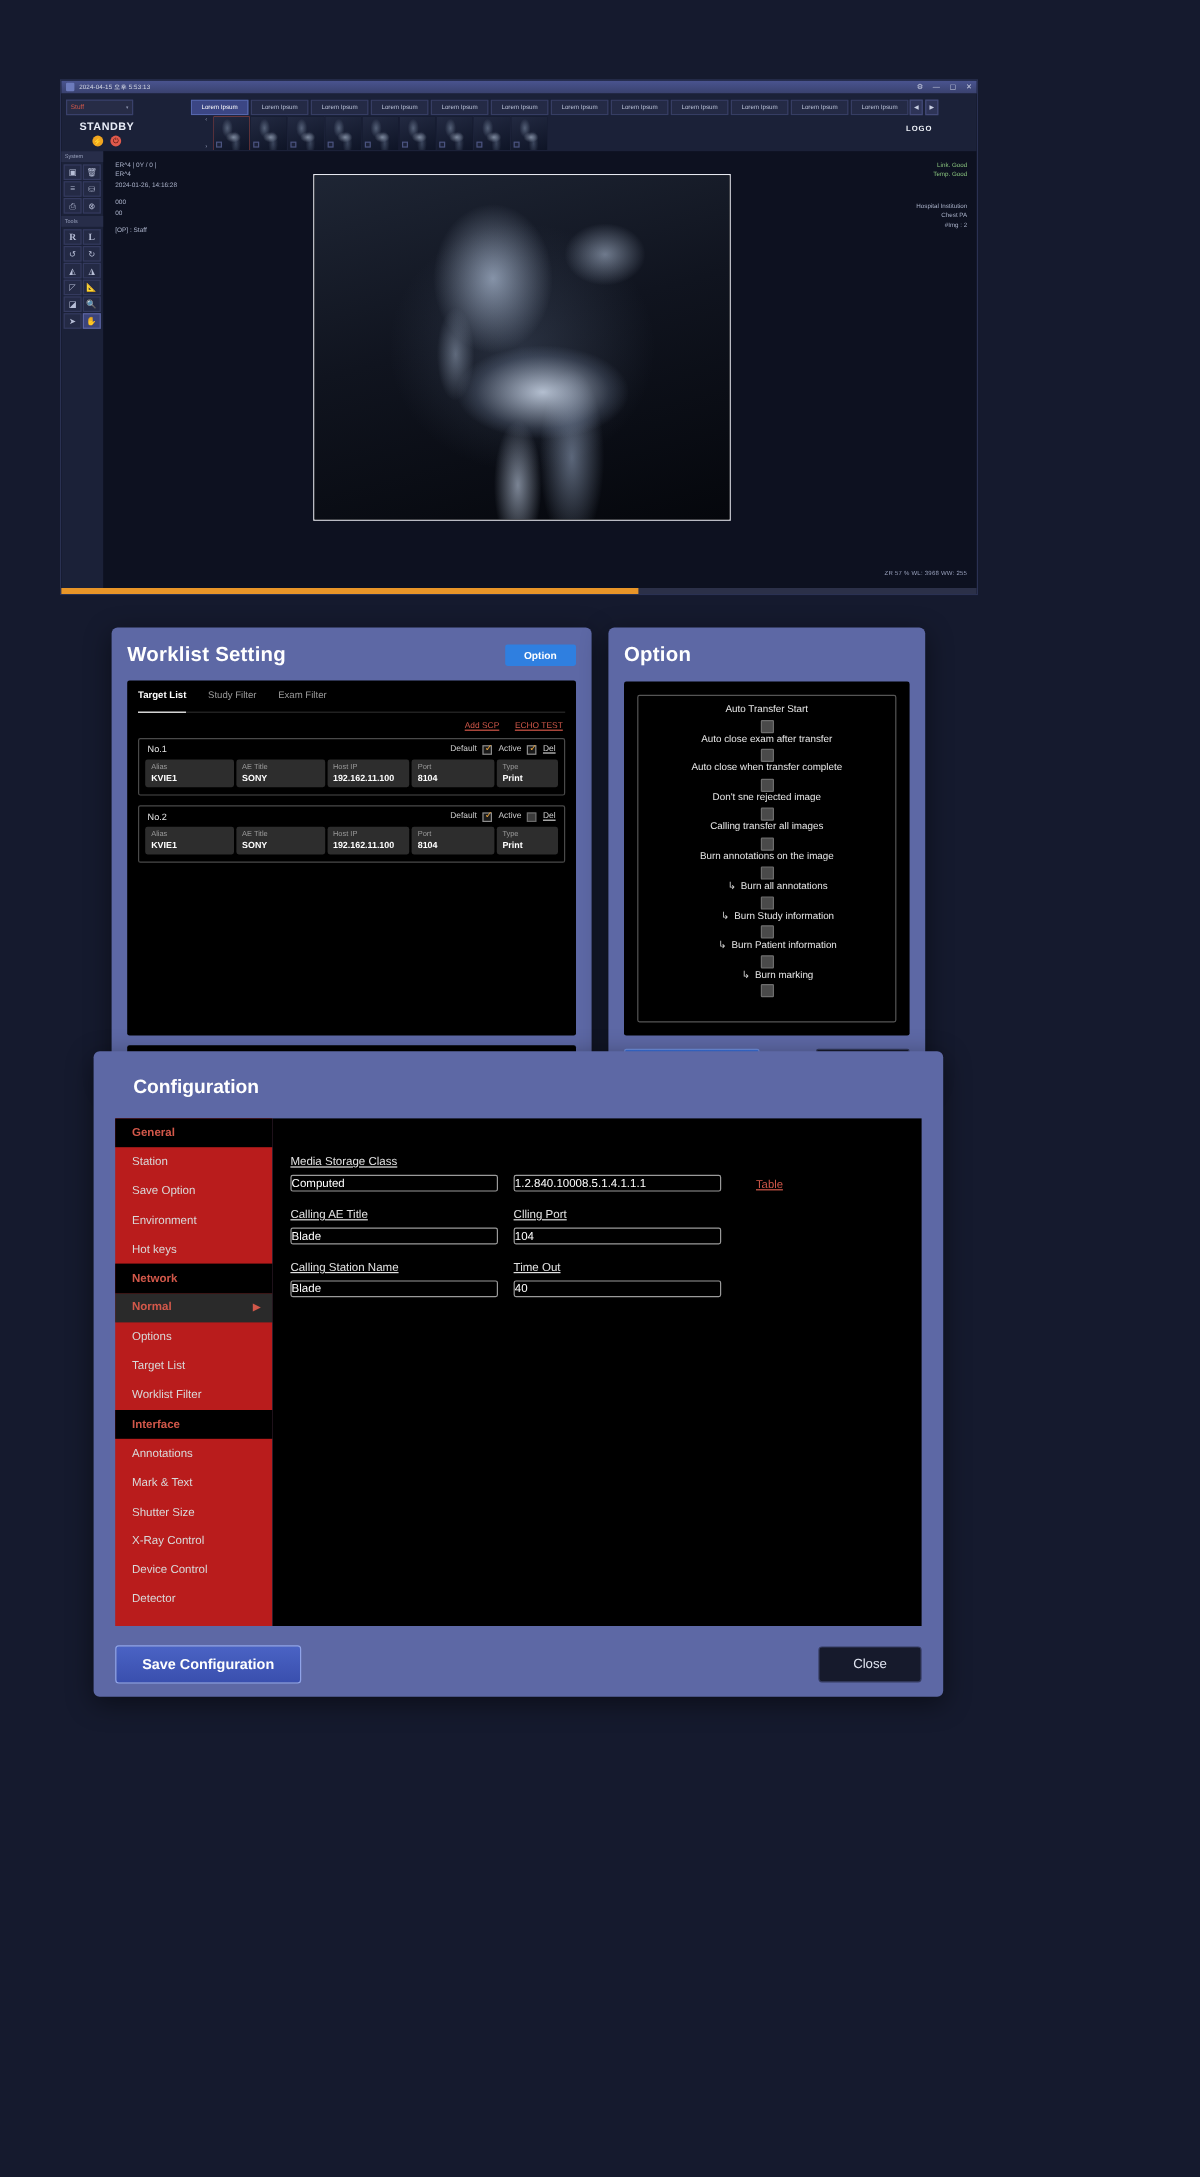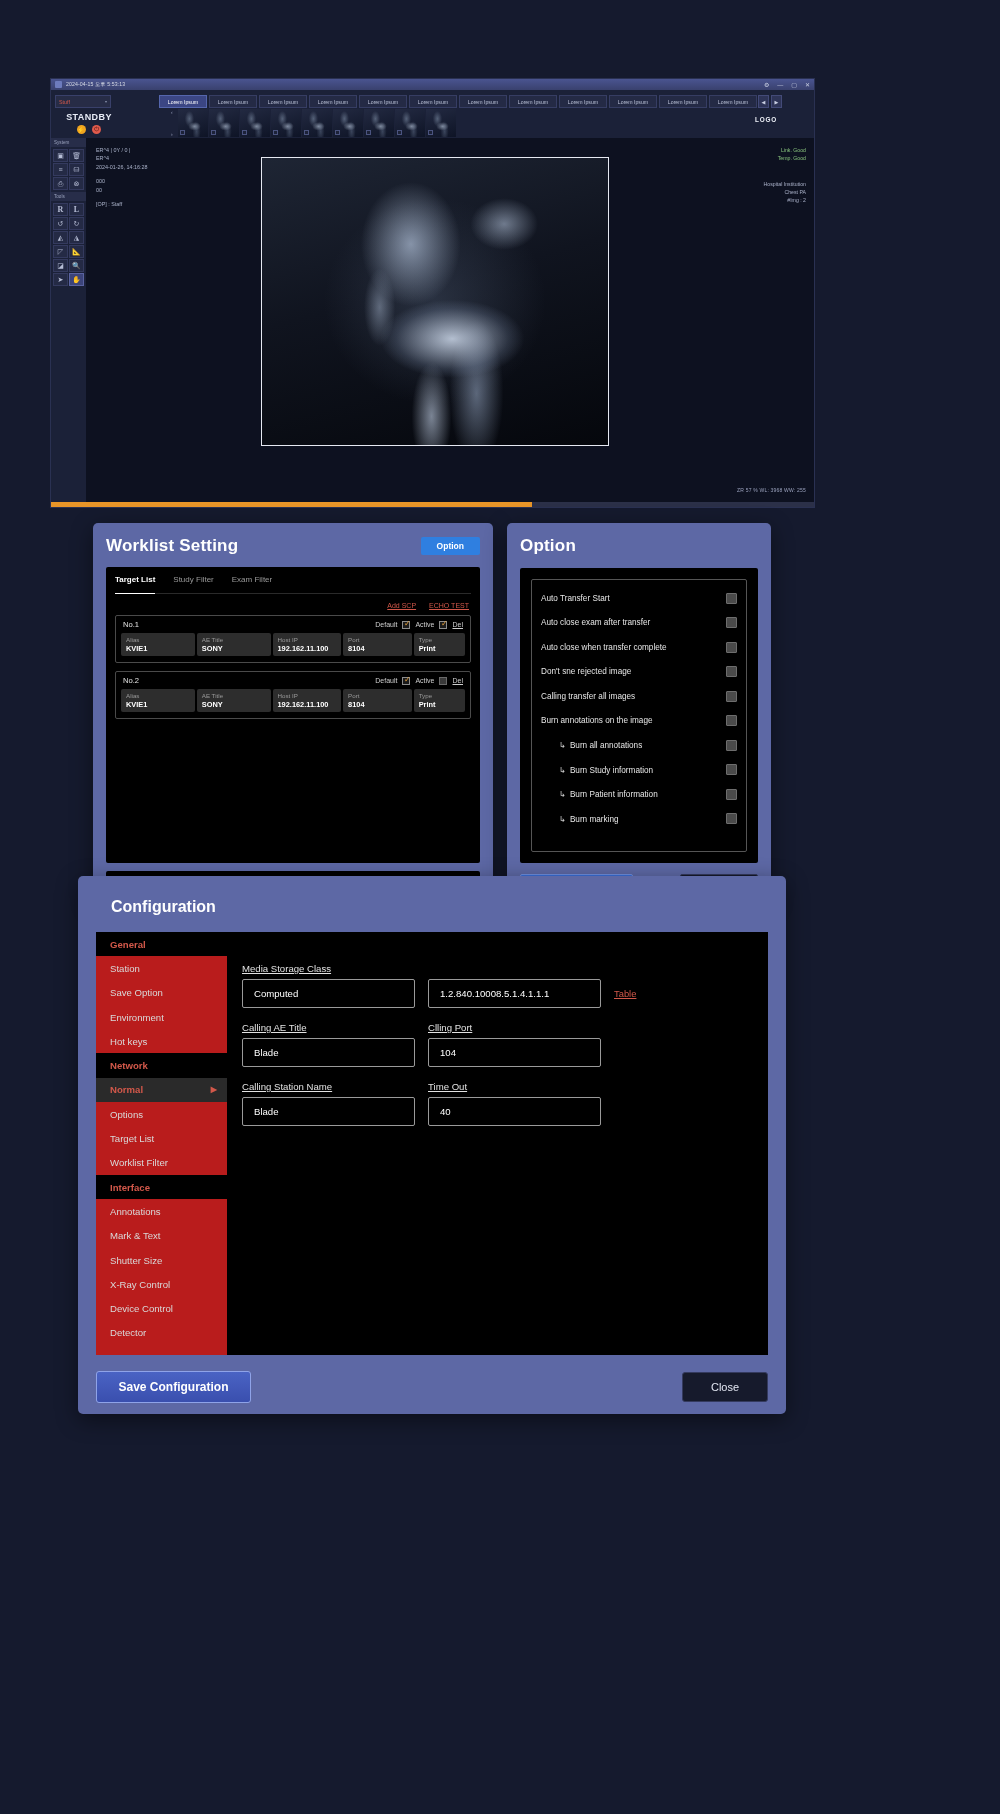--- a/index.html
+++ b/index.html
@@ -6,21 +6,21 @@
   html,body { background:#151a2e; }
   body {
     width:1000px; height:1814px; position:relative;
     font-family:"Liberation Sans", sans-serif;
     color:#d7dbe6;
     -webkit-font-smoothing:antialiased;
   }
 
   
   .viewer {
-    position:absolute; left:50px; top:78px; width:765px; height:430px;
+    position:absolute; left:50px; top:66px; width:765px; height:430px;
     background:#0d1120; border:1px solid #2a3152; overflow:hidden;
   }
   .viewer-titlebar {
     height:11px; background:linear-gradient(#4a5490,#39416e);
     display:flex; align-items:center; padding:0 4px; position:relative;
   }
   .vt-icon { width:7px; height:7px; background:#6d7bbd; border-radius:1px; margin-right:4px; }
   .vt-text { font-size:5.2px; color:#d7dbe6; letter-spacing:.1px; }
   .vt-ctrls { position:absolute; right:4px; top:0; height:11px; display:flex; align-items:center; gap:8px; }
   .vt-ctrls span { font-size:6px; color:#c9cfe2; line-height:1; }
@@ -167,21 +167,21 @@
   }
   .btn-close {
     background:#161a2c; border:1px solid #343a5e; color:#e2e6f2; font-size:8.2px;
     padding:5px 0; width:72px; text-align:center; border-radius:2px;
   }
 
   
   .optionmodal { left:507px; top:523px; width:264px; height:378px; padding:13px; }
   .opt-panel { background:#000; border-radius:2px; height:295px; padding:11px; }
   .opt-inner { border:1px solid #555; border-radius:2px; padding:6px 9px; height:100%; }
-  .opt-row { display:flex; align-items:center; justify-content:space-between; height:24.5px; }
+  .opt-row { display:flex; align-items:center; justify-content:space-between; height:24.5px;flex-direction:column; }
   .opt-row .lbl { font-size:8.2px; color:#e6e6e6; }
   .opt-row.sub .lbl { padding-left:18px; }
   .opt-row .arrow { color:#cfcfcf; margin-right:4px; }
   .opt-cbx { width:11px; height:11px; background:#4a4a4a; border:1px solid #6d6d6d; border-radius:1px; }
   .opt-foot { display:flex; justify-content:space-between; margin-top:11px; }
   .opt-foot .btn-save { width:113px; }
   .opt-foot .btn-close { width:78px; }
 
   
   .config { left:78px; top:876px; width:708px; height:538px; padding:18px; }
@@ -196,25 +196,25 @@
   .cfg-tabs { display:flex; gap:22px; }
   .cfg-tabs .t { font-size:10px; color:#9a9a9a; padding-bottom:7px; position:relative; }
   .cfg-tabs .t.active { color:#fff; font-weight:bold; }
   .cfg-tabs .t.active:after { content:""; position:absolute; left:0; right:0; bottom:0; height:1.6px; background:#fff; }
   .cfg-form { padding-top:18px; }
   .frow { margin-bottom:14px; }
   .fgrid { display:flex; gap:13px; }
   .flabel { font-size:9.6px; color:#e2e2e2; margin-bottom:5px;text-decoration:underline; }
   .finput {
     background:#000; border:1px solid #9a9a9a; border-radius:2px;
-    height:29px; display:flex; align-items:center; padding:0 11px;
+    height:14px; display:flex; align-items:center; padding:0 0;
     font-size:9.6px; color:#fff;
   }
   .w-a { width:173px; } .w-b { width:173px; }
-  .tablelink { font-size:9.4px; color:#d2584a; text-decoration:underline; align-self:center; margin-left:0; }
+  .tablelink { font-size:9.4px; color:#d2584a; text-decoration:underline; align-self:center; margin-left:16px; }
   .cfg-foot { display:flex; justify-content:space-between; align-items:center; margin-top:16px; }
   .btn-savecfg {
     background:linear-gradient(#4a63c4,#3a4fae); border:1px solid #8fa3e8;
     color:#fff; font-size:12px; font-weight:bold; padding:8px 0; width:155px;
     text-align:center; border-radius:3px;
   }
   .btn-closecfg {
     background:#161a2c; border:1px solid #343a5e; color:#e2e6f2; font-size:11px;
     padding:8px 0; width:86px; text-align:center; border-radius:3px;
   }

